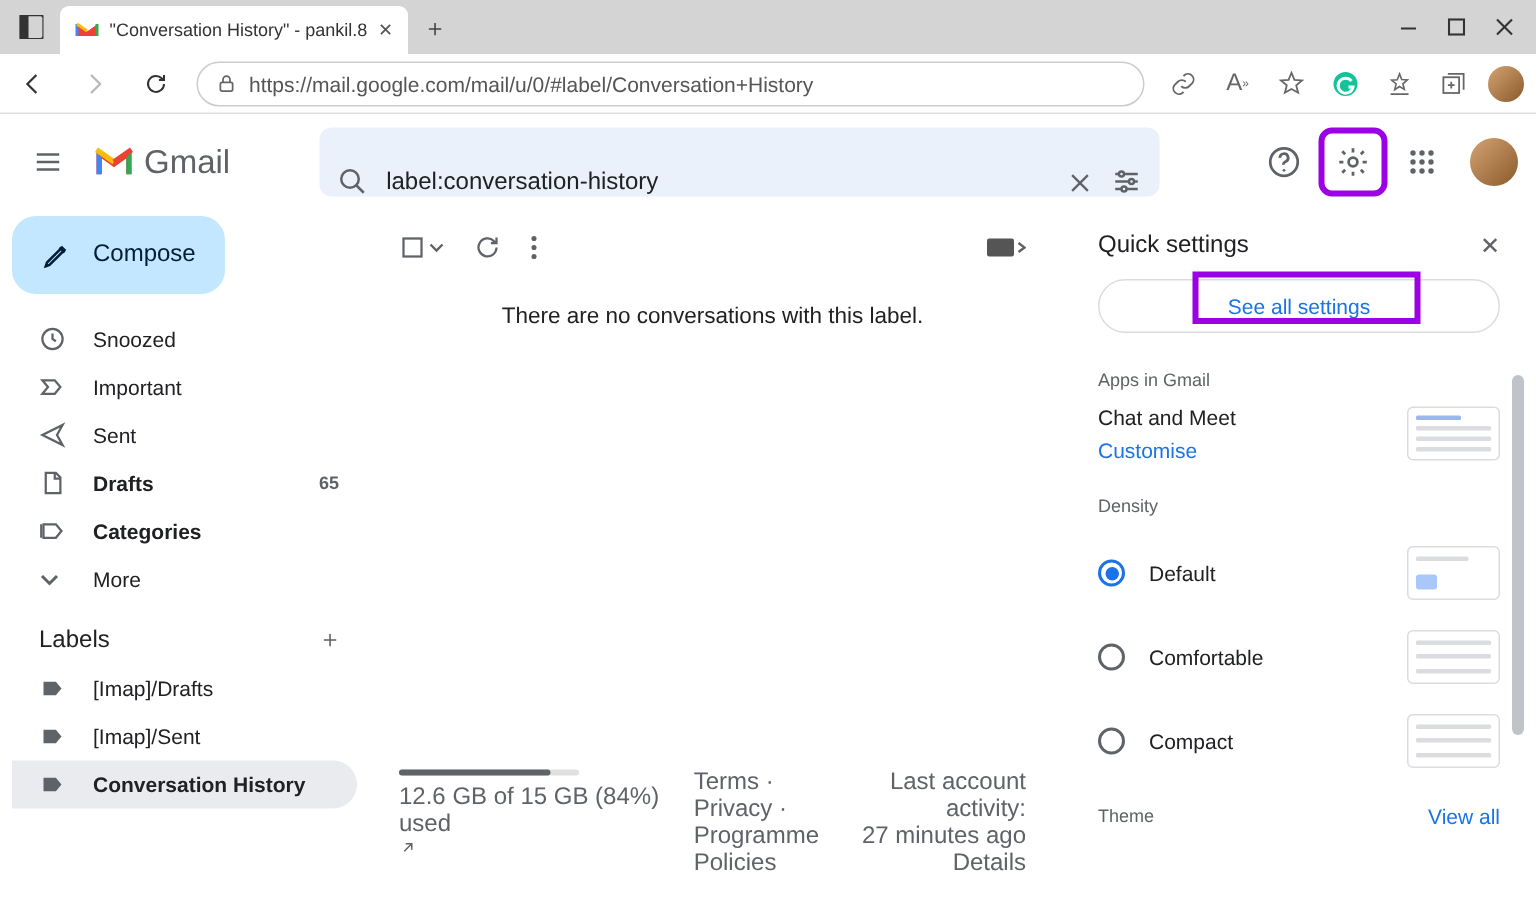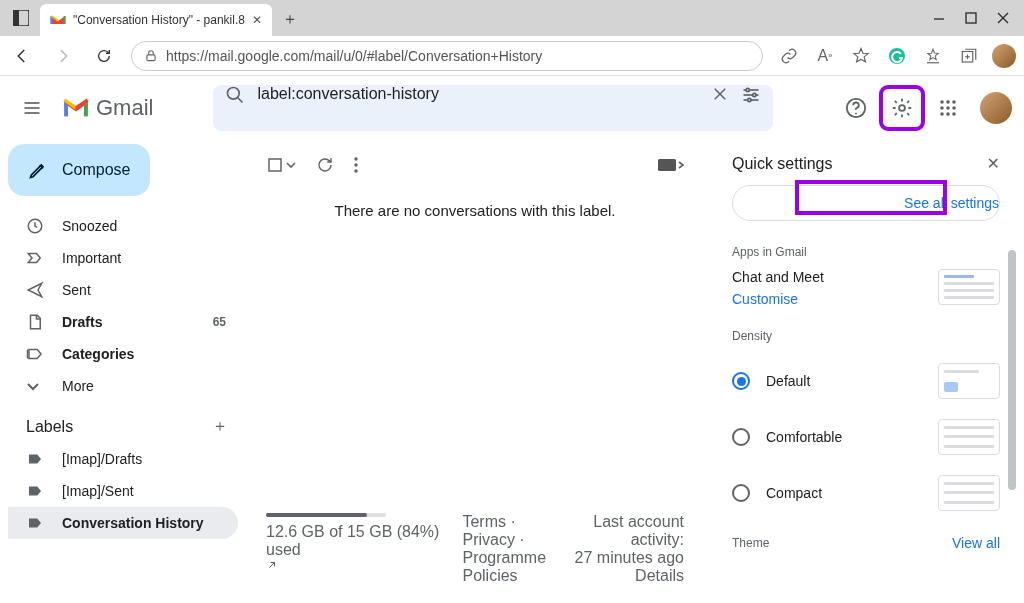--- a/index.html
+++ b/index.html
@@ -24,21 +24,21 @@
 .addr-right { display: flex; gap: 10px; align-items: center; color: #666; }
 .addr-icon { width: 26px; height: 26px; display: flex; align-items: center; justify-content: center; cursor: pointer; }
 .avatar-sm { width: 24px; height: 24px; border-radius: 50%; background: linear-gradient(135deg,#d4a373,#8b5a2b); }
 
 
 .gmail-header { height: 64px; display: flex; align-items: center; padding: 0 12px; gap: 10px; }
 .menu-icon { width: 40px; height: 40px; display: flex; align-items: center; justify-content: center; cursor: pointer; color: #5f6368; }
 .logo-gmail { display: flex; align-items: center; gap: 6px; }
 .logo-gmail .m-icon { font-weight: 500; }
 .logo-gmail span.txt { font-size: 22px; color: #5f6368; }
-.search-box { flex: 1; max-width: 560px; margin-left: 50px; height: 46px; background: #eaf1fb; border-radius: 8px; display: flex; align-items: flex-start; padding: 0 12px; gap: 12px; color: #5f6368; }
+.search-box { flex: 1; max-width: 560px; margin-left: 50px; height: 46px; background: #eaf1fb; border-radius: 8px; display: flex; align-items: flex-end; padding: 0 12px; gap: 12px; color: #5f6368; }
 .search-box input { flex: 1; border: none; background: transparent; font-size: 16px; color: #202124; outline: none; }
 .header-right { margin-left: auto; display: flex; align-items: center; gap: 6px; }
 .hdr-icon { width: 40px; height: 40px; display: flex; align-items: center; justify-content: center; color: #5f6368; cursor: pointer; border-radius: 50%; }
 .hdr-icon.highlighted { outline: 4px solid #9c00e6; border-radius: 6px; outline-offset: -1px; }
 .avatar-lg { width: 32px; height: 32px; border-radius: 50%; background: linear-gradient(135deg,#d4a373,#8b5a2b); margin-left: 6px; }
 
 
 .gmail-body { display: flex; height: calc(603px - 36px - 40px - 64px); }
 .sidebar { width: 248px; padding: 4px 0 0 8px; overflow-y: auto; }
 .compose-btn { display: inline-flex; align-items: center; gap: 14px; background: #c2e7ff; border-radius: 16px; padding: 16px 20px; font-size: 16px; color: #001d35; font-weight: 500; cursor: pointer; margin-bottom: 14px; }
@@ -58,24 +58,24 @@
 .mail-footer { margin-top: auto; display: flex; padding: 8px 18px 0; font-size: 16px; color: #5f6368; align-items: flex-start; gap: 14px; }
 .storage { min-width: 130px; }
 .storage-bar { width: 120px; height: 4px; background: #e0e0e0; border-radius: 2px; margin-bottom: 6px; position: relative; }
 .storage-fill { height: 100%; background: #5f6368; border-radius: 2px; }
 .footer-mid { flex: 1; text-align: left; }
 .footer-right { text-align: right; }
 
 .quick-panel { width: 300px; background: #fff; border-radius: 16px; padding: 14px 16px 0; display: flex; flex-direction: column; font-size: 14px; color: #202124; position: relative; overflow-y: auto; }
 .qp-header { display: flex; align-items: center; justify-content: space-between; font-size: 16px; margin-bottom: 12px; }
 .qp-close { color: #5f6368; cursor: pointer; }
-.see-all-btn { border: 1px solid #dadce0; border-radius: 20px; padding: 9px 0; text-align: right; color: #1a73e8; font-weight: 500; cursor: pointer; margin-bottom: 18px; position: relative; }
+.see-all-btn { border: 1px solid #dadce0; border-radius: 20px; padding: 9px 0; text-align: center; color: #1a73e8; font-weight: 500; cursor: pointer; margin-bottom: 18px; position: relative; }
 .see-all-btn .hl-box { position: absolute; left: 62px; top: -6px; width: 152px; height: 35px; border: 4px solid #9c00e6; pointer-events: none; }
 .qp-section-title { font-size: 12px; color: #5f6368; font-weight: 500; margin: 6px 0 10px; }
-.qp-item { display: flex; justify-content: space-between; margin-bottom: 8px; }
+.qp-item { display: flex; justify-content: space-between; align-items: center; margin-bottom: 8px; }
 .qp-link { color: #1a73e8; font-size: 14px; cursor: pointer; }
 .density-option { display: flex; align-items: center; gap: 16px; padding: 10px 0; cursor: pointer; }
 .radio { width: 18px; height: 18px; border: 2px solid #5f6368; border-radius: 50%; display: flex; align-items: center; justify-content: center; }
 .radio.checked { border-color: #1a73e8; }
 .radio.checked::after { content: ''; width: 9px; height: 9px; background: #1a73e8; border-radius: 50%; }
 .density-preview { margin-left: auto; width: 62px; height: 36px; border: 1px solid #dadce0; border-radius: 4px; display: flex; flex-direction: column; justify-content: space-around; padding: 3px 5px; }
 .density-preview .line { height: 3px; background: #dadce0; border-radius: 1px; }
 .density-preview.default .marker { width: 14px; height: 10px; background: #a8c7fa; border-radius: 2px; margin-top: 2px; }
 .qp-scrollbar { position: absolute; right: 0; top: 110px; width: 8px; height: 240px; background: #c0c4c9; border-radius: 4px; }
 .theme-row { display: flex; justify-content: space-between; align-items: center; margin-top: 14px; padding-bottom: 4px; }

